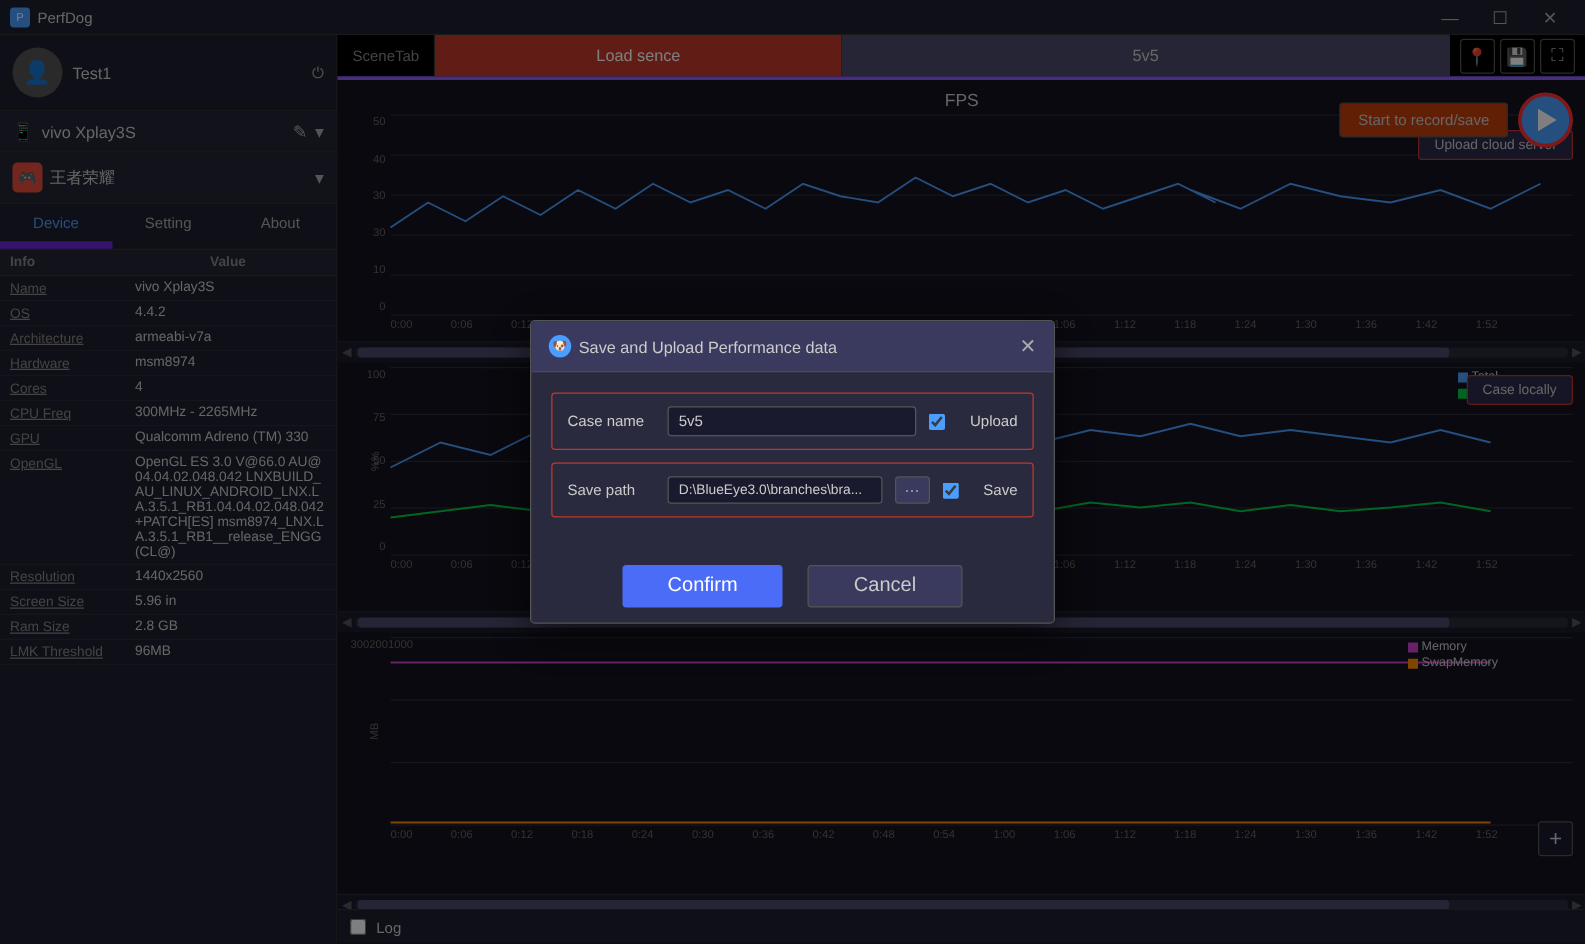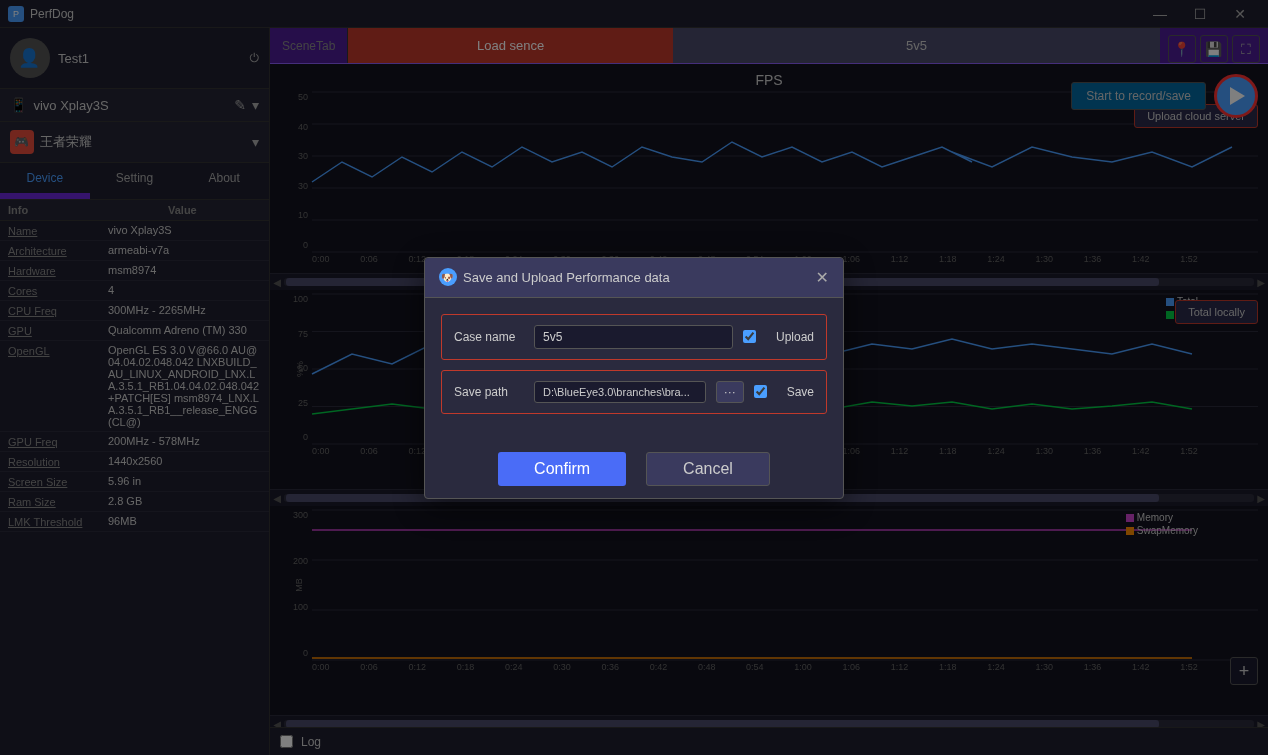--- a/index.html
+++ b/index.html
@@ -44,21 +44,21 @@
     .info-header span:first-child { width: 100px; }
     .info-row { display: flex; padding: 3px 8px; border-bottom: 1px solid #2a2a3a; align-items: flex-start; }
     .info-row:nth-child(even) { background: #1f1f2f; }
     .info-label { width: 100px; color: #888; font-size: 11px; flex-shrink: 0; padding-top: 1px; text-decoration: underline; }
     .info-value { color: #ccc; font-size: 11px; word-break: break-all; }
 
     
     #right-panel { flex: 1; display: flex; flex-direction: column; background: #12121e; }
 
     
-    #scene-tabs { display: flex; height: 36px; background: #4c1d95; align-items: flex-end; border-bottom: 1px solid #8b5cf6; }
+    #scene-tabs { display: flex; height: 36px; background: #000000; align-items: center; border-bottom: 3px solid #8b5cf6; }
     #scene-tab-label { padding: 0 12px; color: #888; font-size: 12px; border-right: 1px solid #333; height: 100%; display: flex; align-items: center; }
     #scene-load { flex: 1; background: #c0392b; display: flex; align-items: center; justify-content: center; color: white; font-size: 13px; height: 100%; }
     #scene-5v5 { flex: 1.5; background: #4a4a6a; display: flex; align-items: center; justify-content: center; color: #ccc; font-size: 13px; height: 100%; }
     #scene-icons { display: flex; gap: 4px; padding: 0 8px; }
     .scene-icon { width: 28px; height: 28px; border: 1px solid #555; border-radius: 3px; display: flex; align-items: center; justify-content: center; color: #aaa; cursor: pointer; font-size: 14px; }
 
     
     #charts { flex: 1; overflow-y: auto; padding: 0; position: relative; }
 
     
@@ -150,20 +150,24 @@
         <span>Info</span>
         <span style="margin-left:60px;">Value</span>
       </div>
 
       <div id="info-rows-container">
           <div class="info-row">
       <span class="info-label">Name</span>
       <span class="info-value">vivo Xplay3S</span>
     </div>
           <div class="info-row">
+      <span class="info-label">OS</span>
+      <span class="info-value">4.4.2</span>
+    </div>
+          <div class="info-row">
       <span class="info-label">Architecture</span>
       <span class="info-value">armeabi-v7a</span>
     </div>
           <div class="info-row">
       <span class="info-label">Hardware</span>
       <span class="info-value">msm8974</span>
     </div>
           <div class="info-row">
       <span class="info-label">Cores</span>
       <span class="info-value">4</span>
@@ -172,24 +176,20 @@
       <span class="info-label">CPU Freq</span>
       <span class="info-value">300MHz - 2265MHz</span>
     </div>
           <div class="info-row">
       <span class="info-label">GPU</span>
       <span class="info-value">Qualcomm Adreno (TM) 330</span>
     </div>
           <div class="info-row">
       <span class="info-label">OpenGL</span>
       <span class="info-value">OpenGL ES 3.0 V@66.0 AU@04.04.02.048.042 LNXBUILD_AU_LINUX_ANDROID_LNX.LA.3.5.1_RB1.04.04.02.048.042+PATCH[ES] msm8974_LNX.LA.3.5.1_RB1__release_ENGG (CL@)</span>
-    </div>
-          <div class="info-row">
-      <span class="info-label">GPU Freq</span>
-      <span class="info-value">200MHz - 578MHz</span>
     </div>
           <div class="info-row">
       <span class="info-label">Resolution</span>
       <span class="info-value">1440x2560</span>
     </div>
           <div class="info-row">
       <span class="info-label">Screen Size</span>
       <span class="info-value">5.96 in</span>
     </div>
           <div class="info-row">
@@ -214,21 +214,21 @@
       <div id="scene-icons">
         <div class="scene-icon">📍</div>
         <div class="scene-icon">💾</div>
         <div class="scene-icon">⛶</div>
       </div>
     </div>
 
     <div id="charts" style="position:relative; overflow-y:auto; flex:1;">
 
       <div id="record-btn-area" style="position:absolute; right:10px; top:10px; z-index:10; display:flex; align-items:center; gap:8px;">
-        <div id="start-record-btn" style="background:#0369a1; border:1px solid #555; color:#ccc; padding:6px 14px; border-radius:3px; cursor:pointer; font-size:12px;">Start to record/save</div>
+        <div id="start-record-btn" style="background:#c2410c; border:1px solid #555; color:#ccc; padding:6px 14px; border-radius:3px; cursor:pointer; font-size:12px;">Start to record/save</div>
         <div id="play-btn" style="width:44px; height:44px; background:#4a9eff; border-radius:50%; display:flex; align-items:center; justify-content:center; cursor:pointer; border:3px solid #ff3333;">
           <div id="play-btn-triangle" style="width:0; height:0; border-top:9px solid transparent; border-bottom:9px solid transparent; border-left:15px solid white; margin-left:3px;"></div>
         </div>
       </div>
 
       <div class="chart-section" style="height:210px; position:relative; padding:8px 10px 0;">
         <div class="chart-title">FPS</div>
         <div style="display:flex; gap:4px; height:160px;">
           <div style="width:28px; display:flex; flex-direction:column; justify-content:space-between; text-align:right; color:#666; font-size:9px; padding-bottom:2px;">
             <span>50</span>
@@ -349,34 +349,34 @@
             <span>1:06</span>
             <span>1:12</span>
             <span>1:18</span>
             <span>1:24</span>
             <span>1:30</span>
             <span>1:36</span>
             <span>1:42</span>
             <span>1:52</span>
         </div>
 
-        <div style="position:absolute; right:10px; top:10px; background:#2a2a4a; border:1px solid #c0392b; color:#ccc; padding:5px 12px; border-radius:3px; cursor:pointer; font-size:11px;">Total locally</div>
+        <div style="position:absolute; right:10px; top:10px; background:#2a2a4a; border:1px solid #c0392b; color:#ccc; padding:5px 12px; border-radius:3px; cursor:pointer; font-size:11px;">Case locally</div>
       </div>
 
       <div class="chart-scroll-row">
         <div class="scroll-arrow">◀</div>
         <div style="flex:1; height:8px; background:#2a2a3a; border-radius:3px; position:relative;">
           <div style="height:100%; width:90%; background:#4a4a6a; border-radius:3px; margin-left:2px;"></div>
         </div>
         <div class="scroll-arrow">▶</div>
       </div>
 
       <div class="chart-section" style="height:210px; position:relative; padding:4px 10px 0;">
         <div style="display:flex; gap:4px; height:150px;">
-          <div style="width:28px; display:flex; flex-direction:column; justify-content:space-between; text-align:right; color:#666; font-size:9px; padding-bottom:2px;">
+          <div style="width:28px; display:flex; flex-direction:row; justify-content:space-between; text-align:right; color:#666; font-size:9px; padding-bottom:2px;">
             <span>300</span>
             <span>200</span>
             <span>100</span>
             <span>0</span>
           </div>
           <div style="flex:1; position:relative;">
 
             <div style="position:absolute; left:-20px; top:50%; color:#666; font-size:9px; transform:translateY(-50%) rotate(-90deg); white-space:nowrap;">MB</div>
             <svg width="100%" height="150" style="display:block;">
               <line x1="0" y1="0" x2="100%" y2="0" stroke="#2a2a3a" stroke-width="1"></line>

